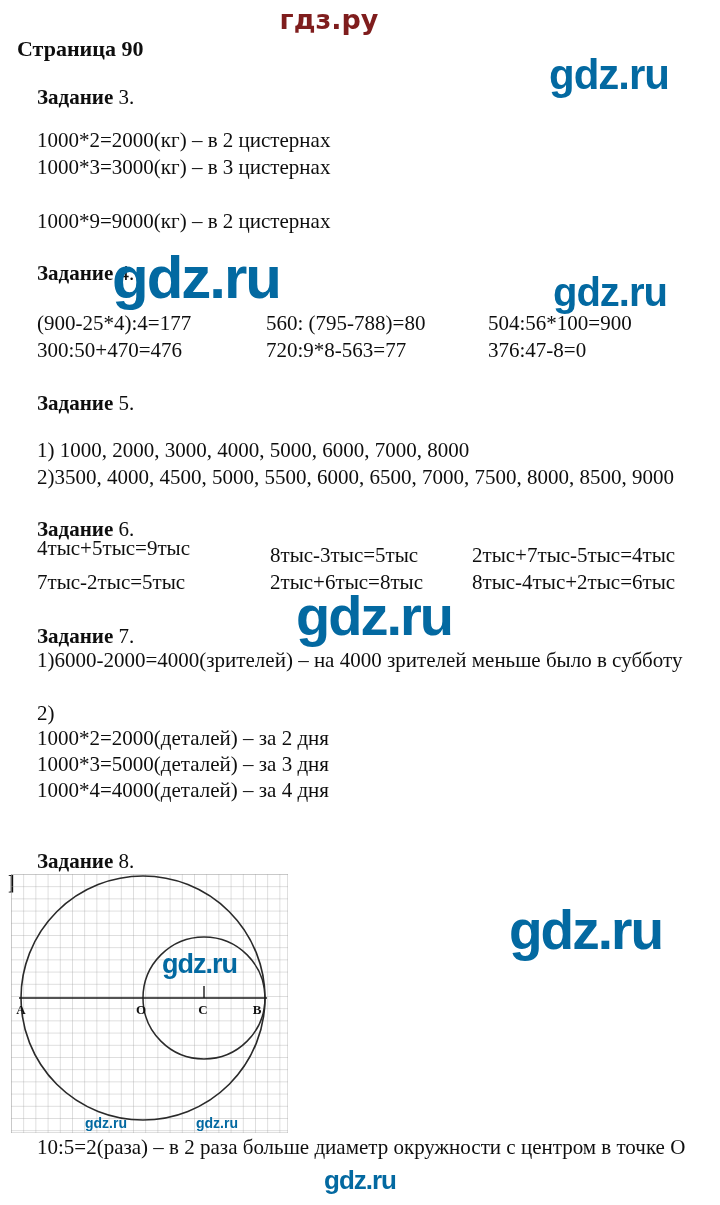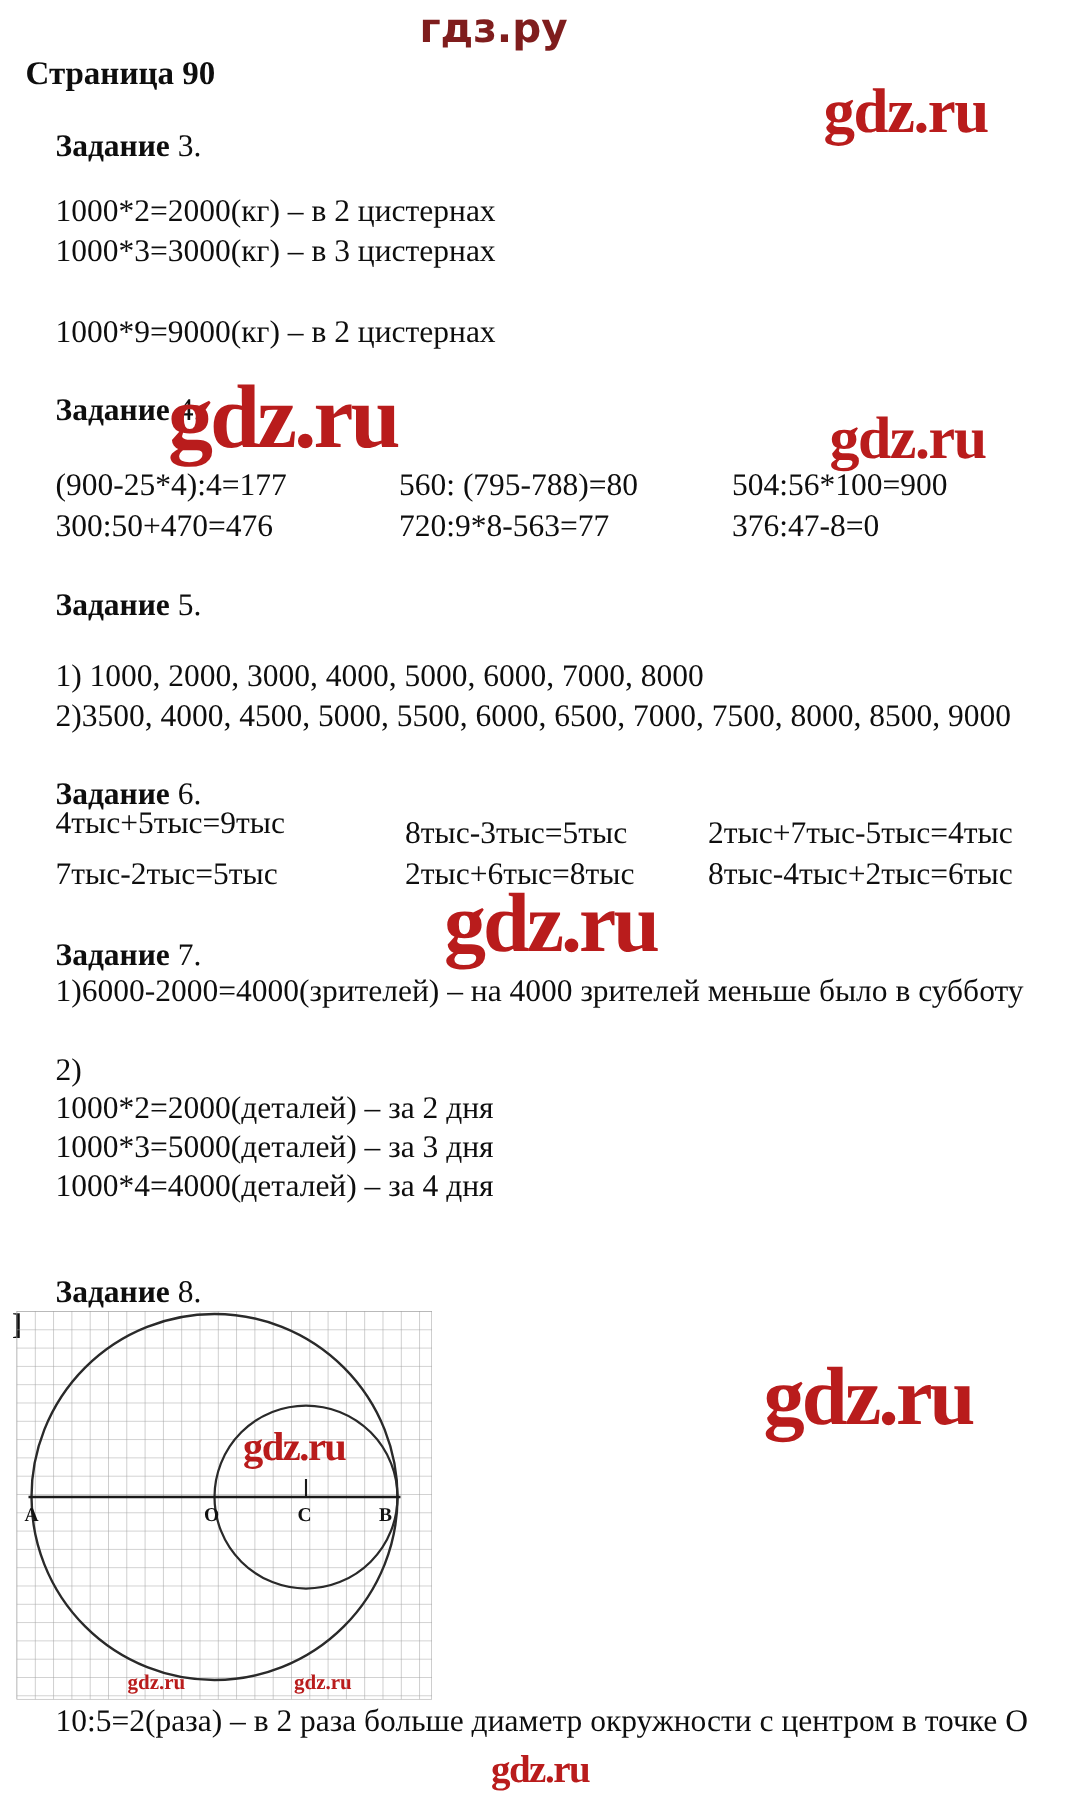--- a/index.html
+++ b/index.html
@@ -21,22 +21,22 @@
     position:absolute;left:17px;top:36px;
     font-size:22px;font-weight:bold;white-space:nowrap;
   }
   .line{
     position:absolute;left:17px;
     font-size:21px;line-height:1.2;white-space:nowrap;margin-left:20px;
   }
   .title b{font-weight:bold;}
   .wm{
     position:absolute;
-    font-family:Liberation Serif, serif;
-    font-weight:bold;color:#b91c1c;
+    font-family:Liberation Sans, sans-serif;
+    font-weight:bold;color:#0369a1;
     white-space:nowrap;line-height:1;z-index:5;
     letter-spacing:-1px;
   }
   .wm-top-right{left:549px;top:54px;font-size:42px;}
   .wm-task4-big{left:112px;top:248px;font-size:60px;letter-spacing:-2px;}
   .wm-task4-right{left:553px;top:272px;font-size:40px;}
   .wm-center{left:296px;top:588px;font-size:56px;letter-spacing:-2px;}
   .wm-figure-right{left:509px;top:903px;font-size:55px;letter-spacing:-2px;}
   .wm-figure-inner{left:162px;top:951px;font-size:27px;}
   .wm-fig-small-1{left:85px;top:1116px;font-size:14px;letter-spacing:0;}

